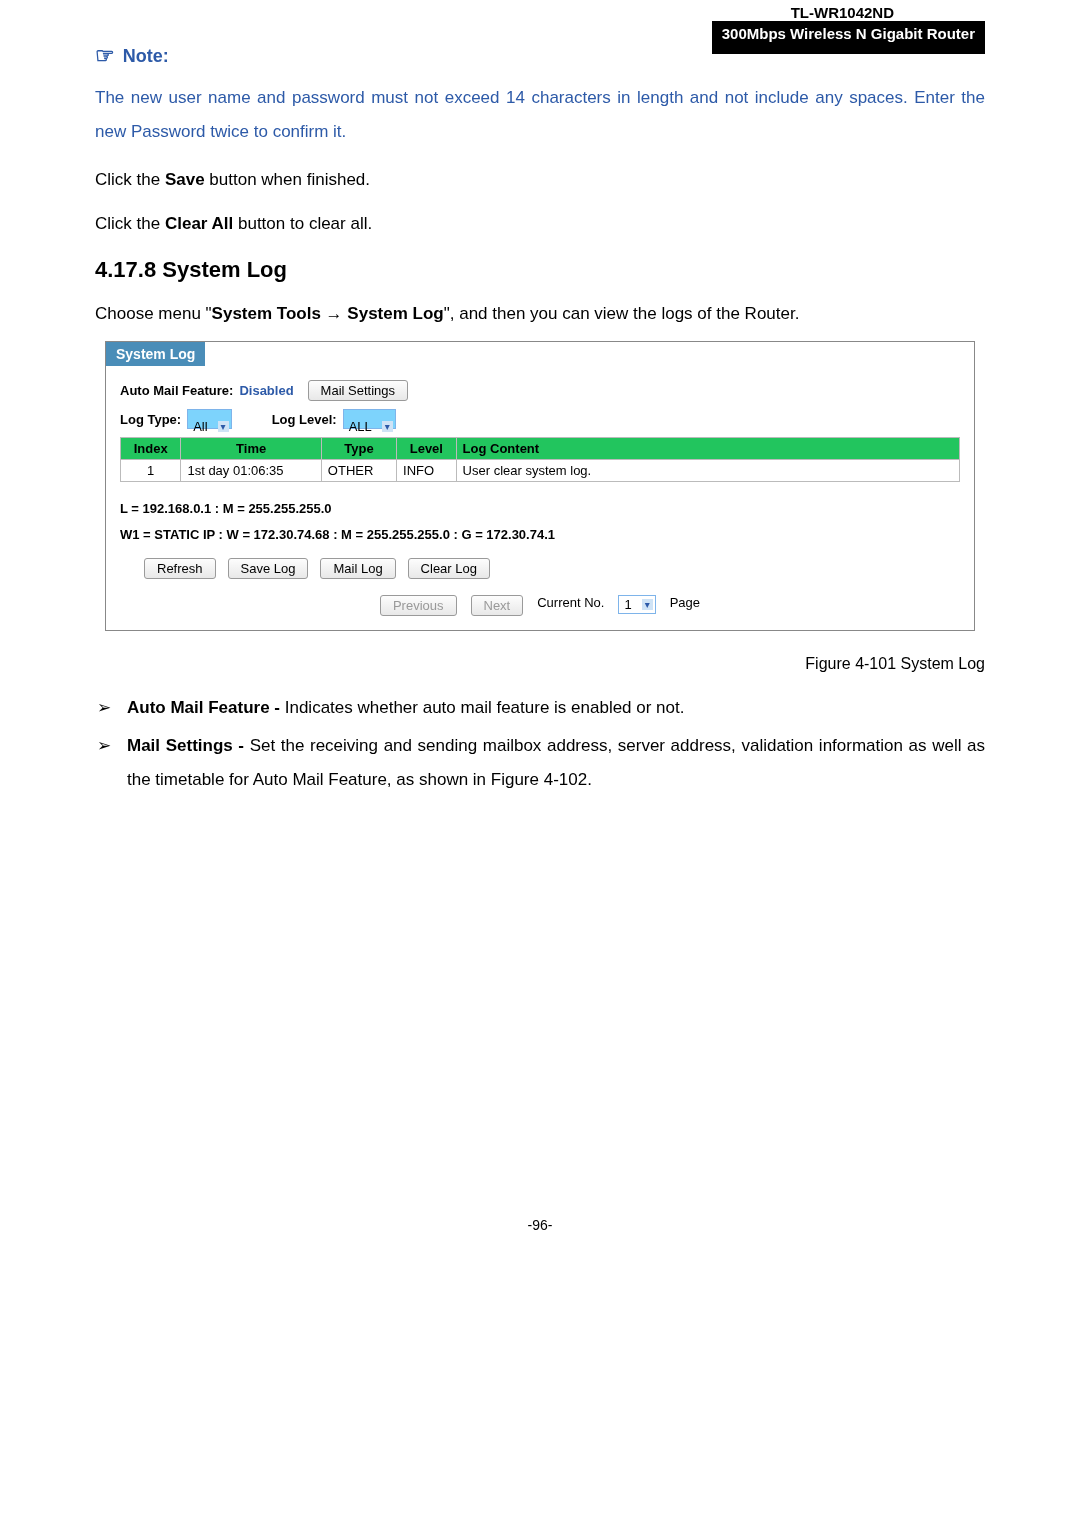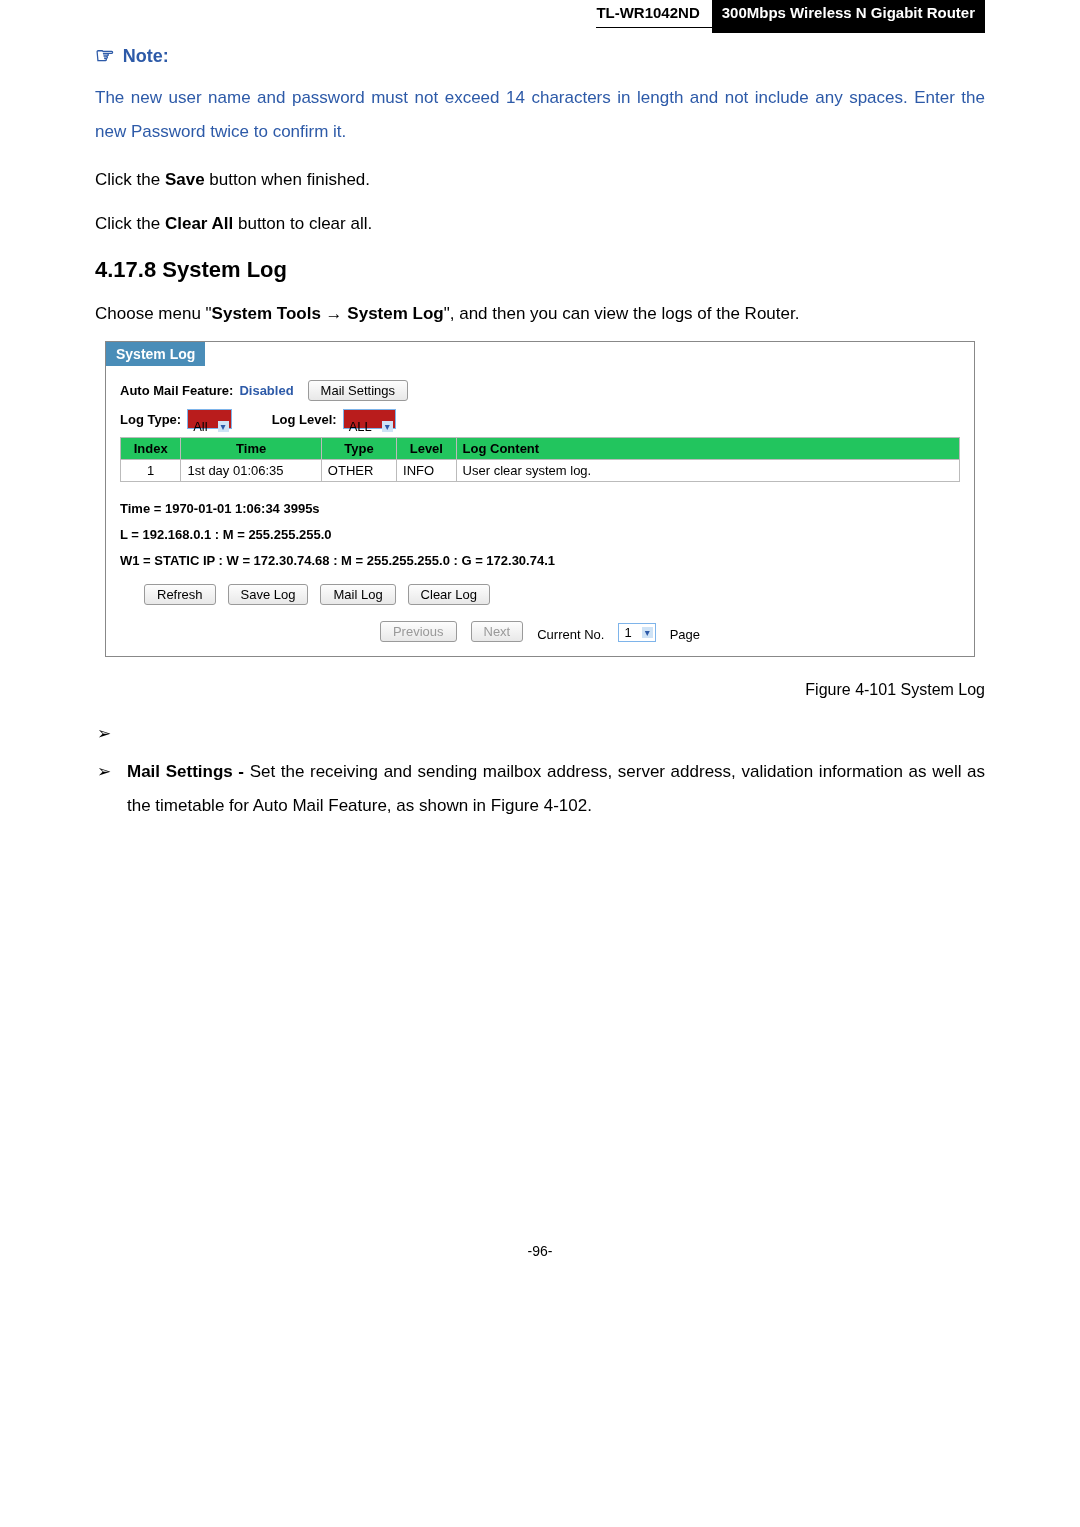--- a/index.html
+++ b/index.html
@@ -7,21 +7,21 @@
     font-family: Arial, Helvetica, sans-serif;
     background: #fff;
     width: 1080px;
     margin: 0 auto;
     color: #000;
   }
   .page {
     padding: 0 95px 40px 95px;
   }
   .hdr-wrap { text-align:right; }
-  .hdr-line { display:inline-flex; align-items:flex-start; height:28px; border-bottom: 1px solid #000; }
+  .hdr-line { display:inline-flex; align-items:center; height:28px; border-bottom: 1px solid #000; flex-direction: column; }
   .hdr-line .model { font-weight:bold; font-size:15px; padding: 4px 12px 0 0; }
   .hdr-line .black { background:#000; color:#fff; font-weight:bold; font-size:15px; padding:4px 10px 12px 10px; }
   .note-line { color:#2d5aa8; font-weight:bold; font-size:18px; margin: 15px 0 12px 0; display:flex; align-items:center; }
   .note-icon { font-size:22px; margin-right:8px; }
   .blue-para { color:#2d5aa8; font-size:17px; line-height:2.0; margin-bottom:14px; text-align: justify;}
   .body-para { font-size:17px; line-height:2.0; margin-bottom:10px; }
   .bold { font-weight:bold; }
   h3.section { font-size:22px; font-weight:bold; margin: 16px 0 14px 0; }
   .arrow { font-family: Arial; }
   .screenshot-box {
@@ -43,37 +43,37 @@
   .row { display:flex; align-items:center; margin-bottom: 8px; }
   .lbl { font-weight:bold; font-size:13px; }
   .blue-status { color:#2d5aa8; font-weight:bold; margin: 0 14px 0 6px;}
   .ui-btn {
     border: 1px solid #7a9; background: linear-gradient(#fdfdfd,#e8e8e8);
     border-radius: 3px; padding: 2px 12px; font-size:13px; cursor:pointer;
     border-color:#9a9a9a;
   }
   .ui-btn.disabled { color:#999; }
   .ui-select {
-    border:1px solid #7eb4ea; background:#b91c1c; font-size:13px;
+    border:1px solid #7eb4ea; background:#7dd3fc; font-size:13px;
     display:inline-flex; align-items:center; padding: 16px 2px 1px 5px;
     height: 20px;
   }
   .sel-arrow { background:#cfe3f6; color:#2d5aa8; font-size:10px; padding:0 3px; margin-left:10px;}
   table.log {
     border-collapse: collapse; width: 100%; font-size:13px;
     margin-top: 4px;
   }
   table.log th, table.log td {
     border: 1px solid #bbb; padding: 3px 6px; text-align:left;
   }
   table.log th { background:#22c55e; font-weight:bold; text-align:center;}
   table.log th.content, table.log td.content { text-align:left; }
   .sysinfo { font-weight:bold; font-size:13px; line-height:2.0; margin: 14px 0 10px 14px;}
   .btn-row { margin: 10px 0 0 14px; display:flex; gap:12px;padding-left:24px; }
-  .pager-row { margin: 16px 0 0 0; display:flex; justify-content:center; align-items:flex-end; gap:14px; font-size:13px;}
+  .pager-row { margin: 16px 0 0 0; display:flex; justify-content:center; align-items:flex-start; gap:14px; font-size:13px;}
   .pager-row .sel-small { border:1px solid #7eb4ea; display:inline-flex; align-items:center; padding:0 2px 0 5px; height:19px;}
   .figure-caption { text-align:right; font-size:16px; margin: 24px 0 18px 0;}
   ul.bullets { list-style:none; padding:0; margin:0;}
   ul.bullets li { display:flex; font-size:17px; line-height:2.0; margin-bottom:4px; text-align: justify;}
   ul.bullets li .tri { width:32px; flex-shrink:0; padding-left:2px;}
   .footer-pn { text-align:center; font-size:14px; margin-top: 420px;}
 </style>
 </head>
 <body>
 
@@ -147,21 +147,20 @@
             <td>1st day 01:06:35</td>
             <td>OTHER</td>
             <td>INFO</td>
             <td class="content">User clear system log.</td>
           </tr>
         </tbody>
       </table>
     </div>
 
     <div class="sysinfo">
-      <div>Time = 1970-01-01 1:06:34 3995s</div>
       <div>L = 192.168.0.1 : M = 255.255.255.0</div>
       <div>W1 = STATIC IP : W = 172.30.74.68 : M = 255.255.255.0 : G = 172.30.74.1</div>
     </div>
 
     <div class="btn-row">
       <button class="ui-btn">Refresh</button>
       <button class="ui-btn">Save Log</button>
       <button class="ui-btn">Mail Log</button>
       <button class="ui-btn">Clear Log</button>
     </div>
@@ -176,20 +175,21 @@
       </span>
       <span>Page</span>
     </div>
   </div>
 
   <div class="figure-caption">Figure 4-101    System Log</div>
 
   <ul class="bullets">
     <li>
       <span class="tri">➢</span>
+      <span><span class="bold">Auto Mail Feature -</span><span> Indicates whether auto mail feature is enabled or not.</span></span>
     </li>
     <li>
       <span class="tri">➢</span>
       <span><span class="bold">Mail Settings -</span><span> Set the receiving and sending mailbox address, server address, validation information as well as the timetable for Auto Mail Feature, as shown in Figure 4-102.</span></span>
     </li>
   </ul>
 
   <div class="footer-pn">-96-</div>
 </div>
 

